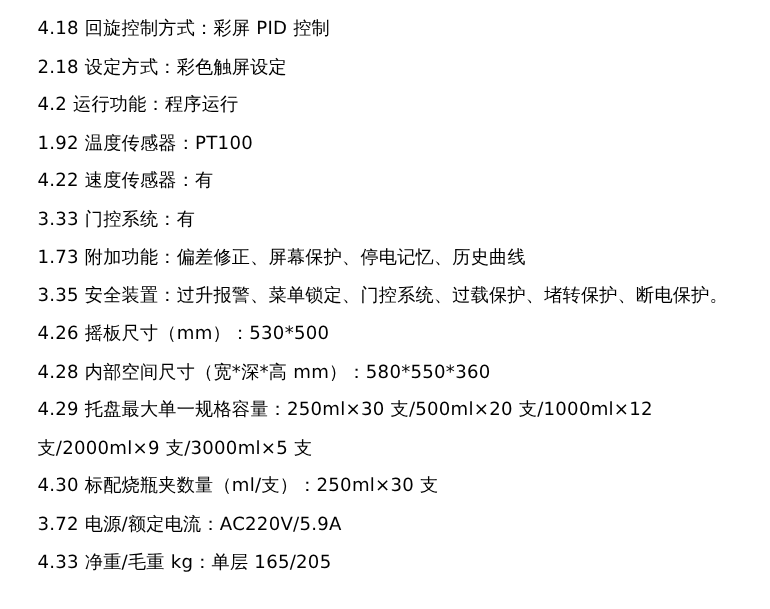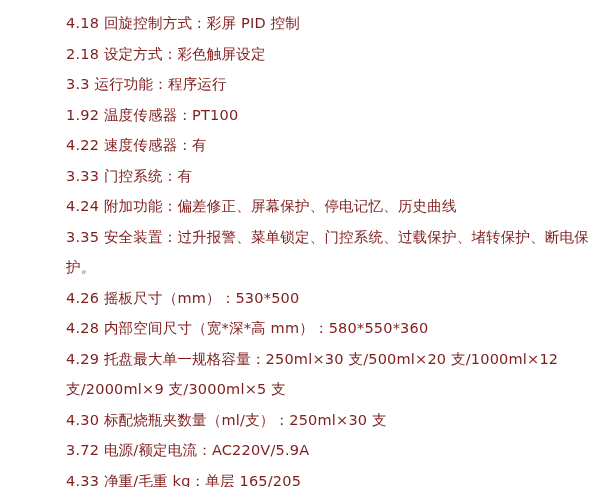--- a/index.html
+++ b/index.html
@@ -22,40 +22,39 @@
     background: #ffffff;
   }
   .spec-list {
     display: block;
   }
   .spec-line {
     font-size: 14.5px;
     line-height: 30.5px;
     letter-spacing: 0.2px;
     white-space: normal;
-    color: #7f1d1d;
-    margin-left: 36px;
+    color: #000000;
   }
   .indent-hang {
     text-indent: 0;
     padding-left: 0;
   }
 </style>
 </head>
 <body>
 
 <div class="page">
   <div class="spec-list">
     <div class="spec-line">4.18 回旋控制方式：彩屏 PID 控制</div>
     <div class="spec-line">2.18 设定方式：彩色触屏设定</div>
-    <div class="spec-line">3.3 运行功能：程序运行</div>
+    <div class="spec-line">4.2 运行功能：程序运行</div>
     <div class="spec-line">1.92 温度传感器：PT100</div>
     <div class="spec-line">4.22 速度传感器：有</div>
     <div class="spec-line">3.33 门控系统：有</div>
-    <div class="spec-line">4.24 附加功能：偏差修正、屏幕保护、停电记忆、历史曲线</div>
+    <div class="spec-line">1.73 附加功能：偏差修正、屏幕保护、停电记忆、历史曲线</div>
     <div class="spec-line indent-hang">3.35 安全装置：过升报警、菜单锁定、门控系统、过载保护、堵转保护、断电保护。</div>
     <div class="spec-line">4.26 摇板尺寸（mm）：530*500</div>
     <div class="spec-line">4.28 内部空间尺寸（宽*深*高 mm）：580*550*360</div>
     <div class="spec-line indent-hang">4.29 托盘最大单一规格容量：250ml×30 支/500ml×20 支/1000ml×12 支/2000ml×9 支/3000ml×5 支</div>
     <div class="spec-line">4.30 标配烧瓶夹数量（ml/支）：250ml×30 支</div>
     <div class="spec-line">3.72 电源/额定电流：AC220V/5.9A</div>
     <div class="spec-line">4.33 净重/毛重 kg：单层 165/205</div>
   </div>
 </div>
 

